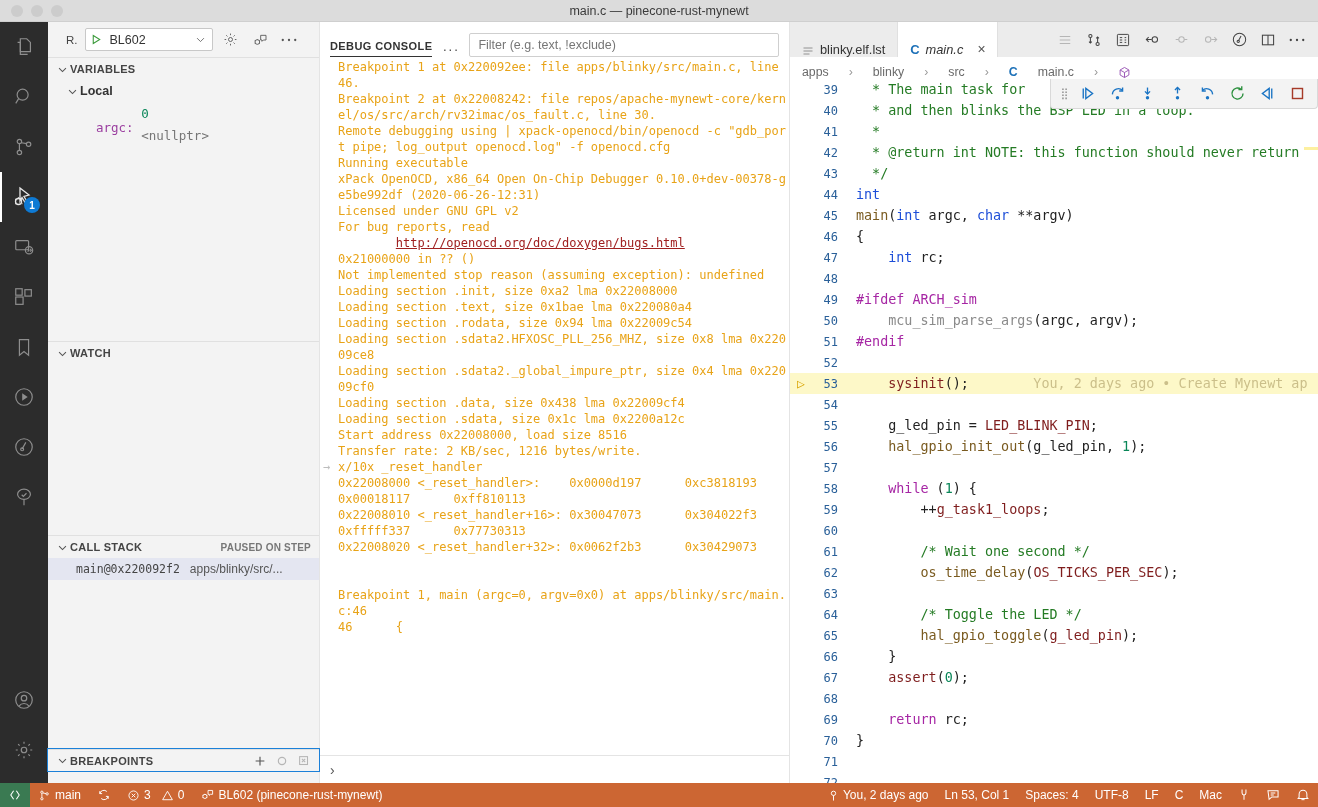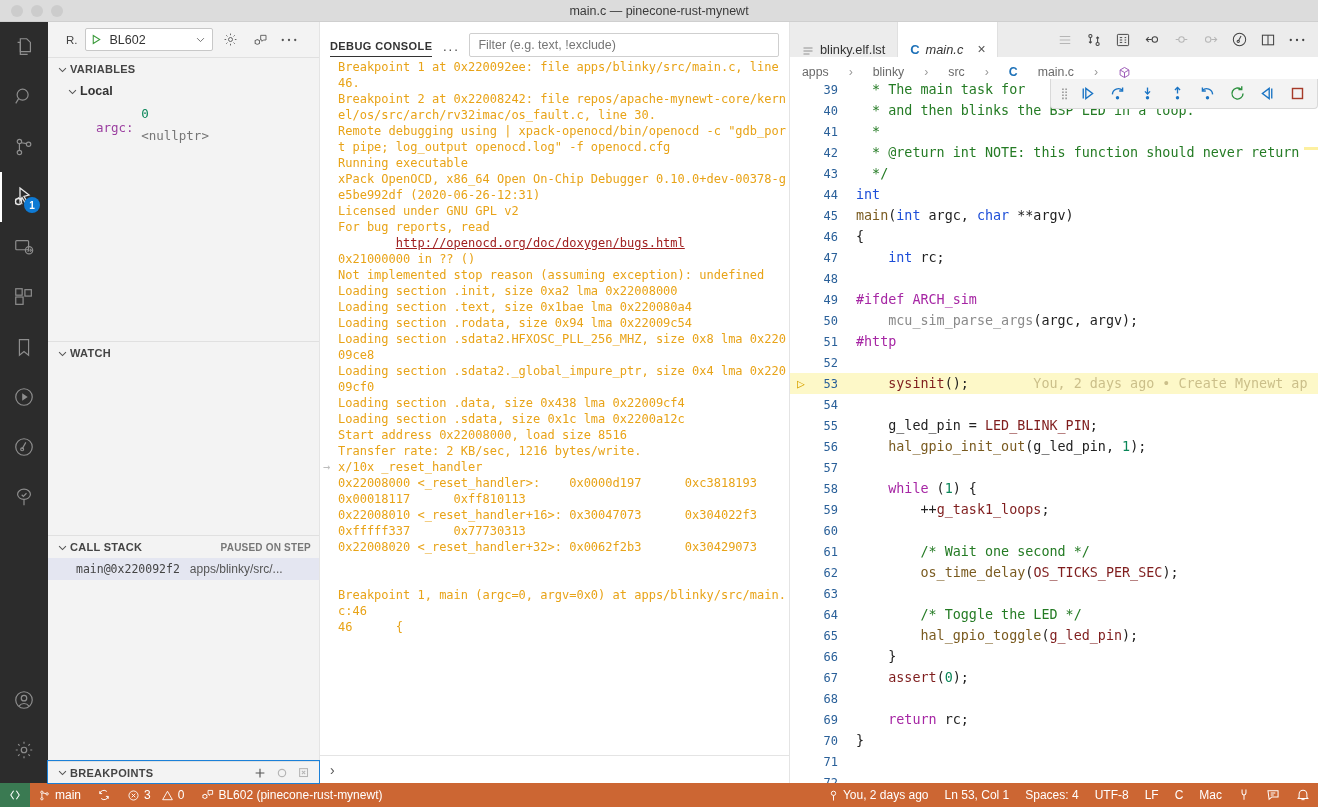--- a/index.html
+++ b/index.html
@@ -85,21 +85,21 @@
   .var-num { color: #098658; }
   .var-null { color: #767676; }
   .cs-row {
     height: 22px; display: flex; align-items: center; gap: 10px;
     padding-left: 28px; background: #e4e6f1; font-size: 12px; color: #333;
   }
   .cs-name { font-family: "DejaVu Sans Mono", monospace; font-size: 11.5px; color: #444; }
   .cs-path { color: #555; font-size: 12px; }
 
   .breakpoints-bar {
-    position: absolute; left: 0; right: 0; bottom: 0; height: 22px;
+    position: absolute; left: 0; right: 0; bottom: 12px; height: 22px;
     background: #f3f3f3; border-top: 1px solid #e0e0e0; display: flex; align-items: center;
     padding: 0 6px; outline: 1px solid #1b80d8;
   }
 
   
   .console-panel {
     width: 470px; flex: 0 0 470px; background: #ffffff; display: flex; flex-direction: column;
     border-right: 1px solid #e4e4e4; min-height: 0; position: relative;
   }
   .console-header { height: 35px; display: flex; align-items: flex-end; padding: 0 10px; gap: 10px; flex: 0 0 35px; }
@@ -613,21 +613,21 @@
               <span class="code-text"><span class="s-kw">#ifdef ARCH_sim</span></span>
             </div>
             <div class="code-line">
               <span class="gutter-bp"></span>
               <span class="ln">50</span>
               <span class="code-text"><span class="s-dim">    mcu_sim_parse_args</span><span class="s-plain">(argc, argv);</span></span>
             </div>
             <div class="code-line">
               <span class="gutter-bp"></span>
               <span class="ln">51</span>
-              <span class="code-text"><span class="s-kw">#http</span></span>
+              <span class="code-text"><span class="s-kw">#endif</span></span>
             </div>
             <div class="code-line">
               <span class="gutter-bp"></span>
               <span class="ln">52</span>
               <span class="code-text"></span>
             </div>
             <div class="code-line hl">
               <span class="gutter-bp">▷</span>
               <span class="ln">53</span>
               <span class="code-text"><span class="s-plain">    </span><span class="s-const">sysinit</span><span class="s-plain">();</span><span class="blame">        You, 2 days ago • Create Mynewt ap</span></span>

